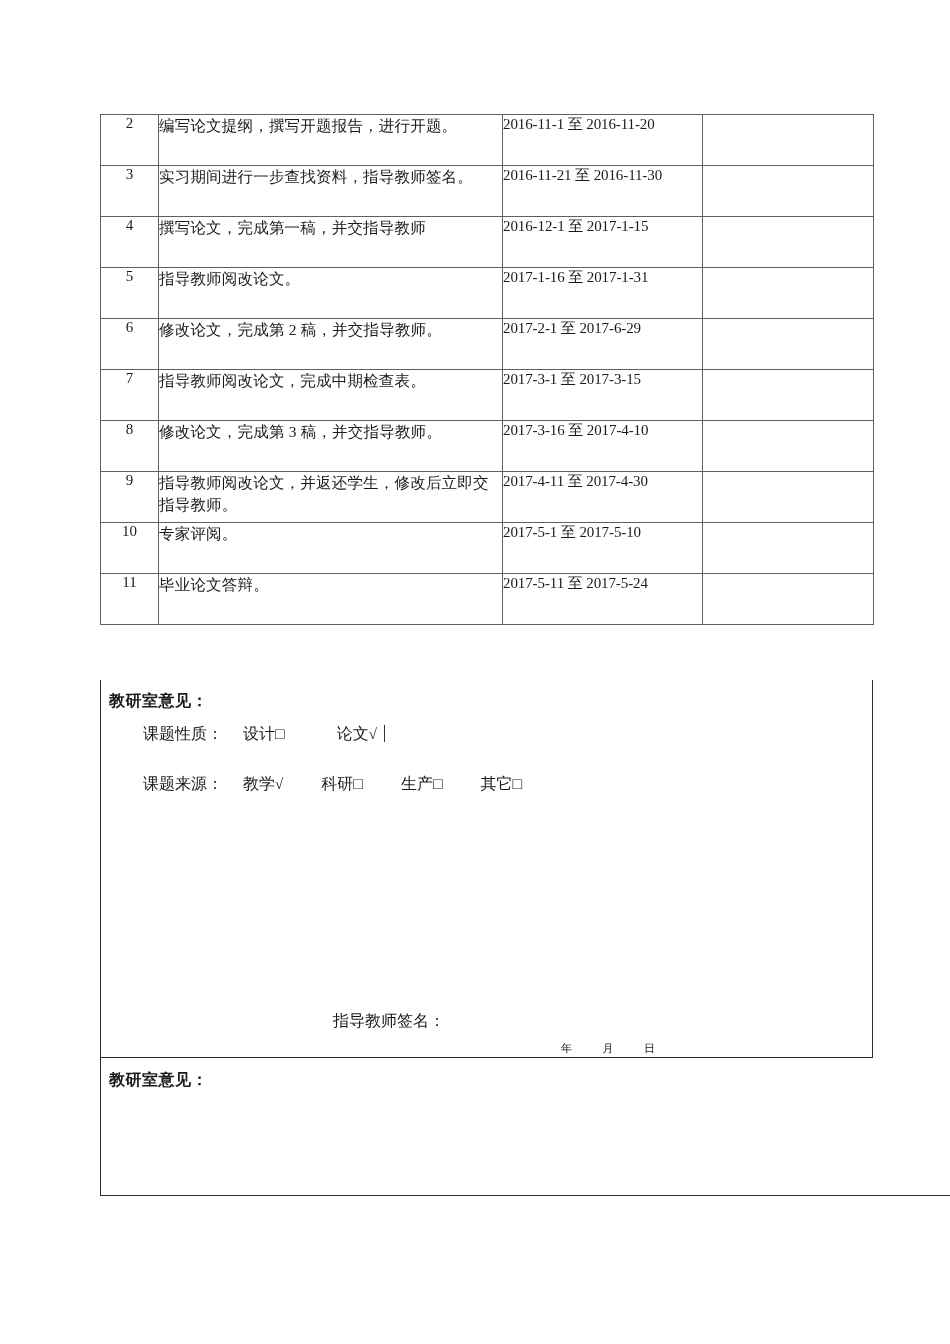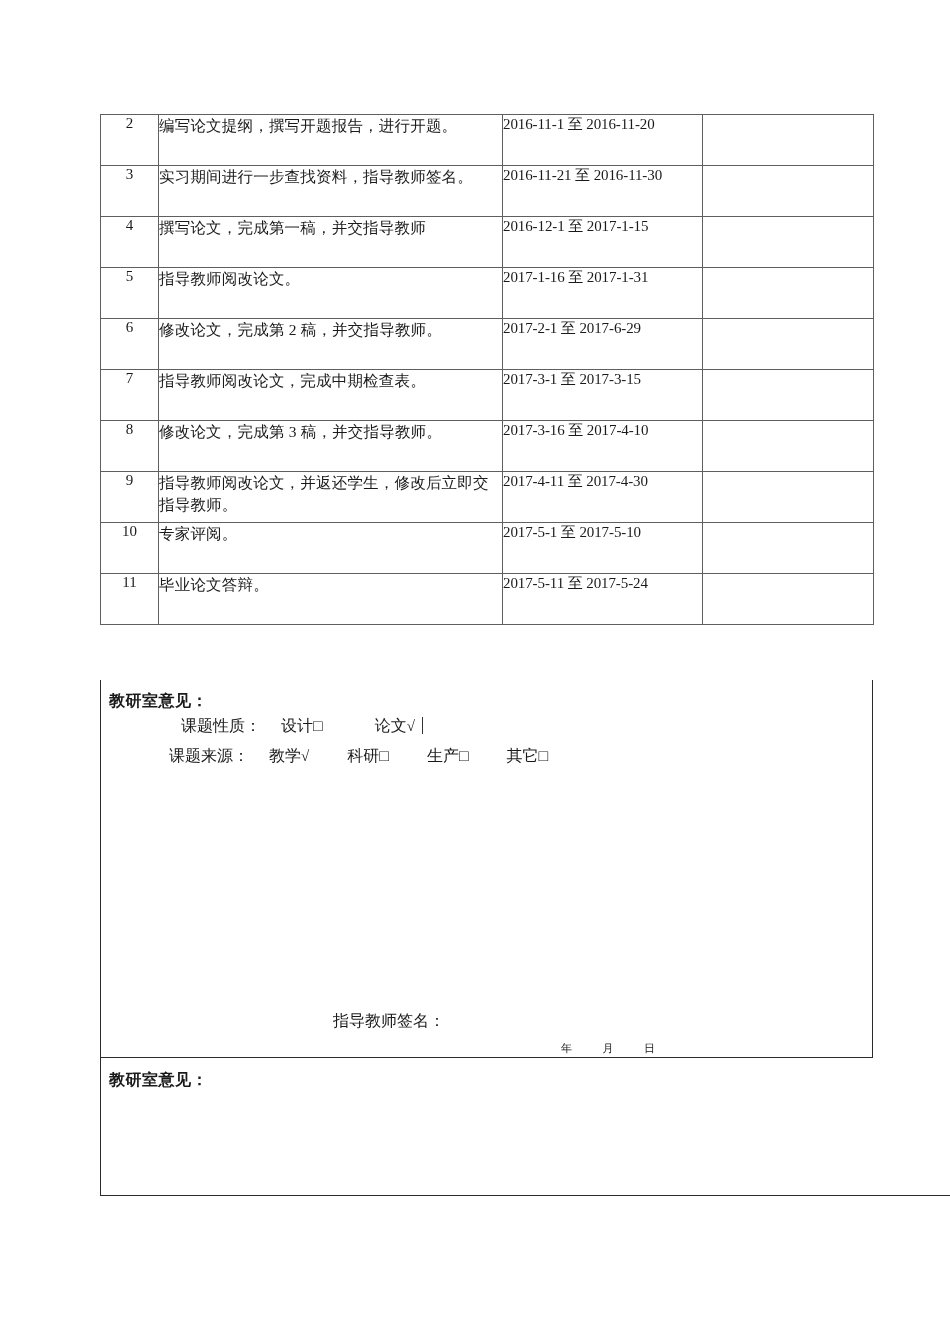--- a/index.html
+++ b/index.html
@@ -85,22 +85,22 @@
     font-weight: bold;
     font-family: "Liberation Sans", sans-serif;
     letter-spacing: 0.5px;
   }
   .info-line {
     position: absolute;
     left: 42px;
     font-size: 16px;
     white-space: nowrap;
   }
-  .info-line.l1 { top: 36px; margin-left: 38px; }
-  .info-line.l2 { top: 66px; margin-left: 26px; }
+  .info-line.l1 { top: 44px; }
+  .info-line.l2 { top: 94px; }
   .info-line.l3 { top: 112px; }
 
   .lbl { display: inline-block; }
   .opt { display: inline-block; }
   .gap-lg { display: inline-block; width: 44px; }
   .gap-md { display: inline-block; width: 30px; }
   .gap-sm { display: inline-block; width: 12px; }
   .box {
     display: inline-block;
     font-size: 16px;

